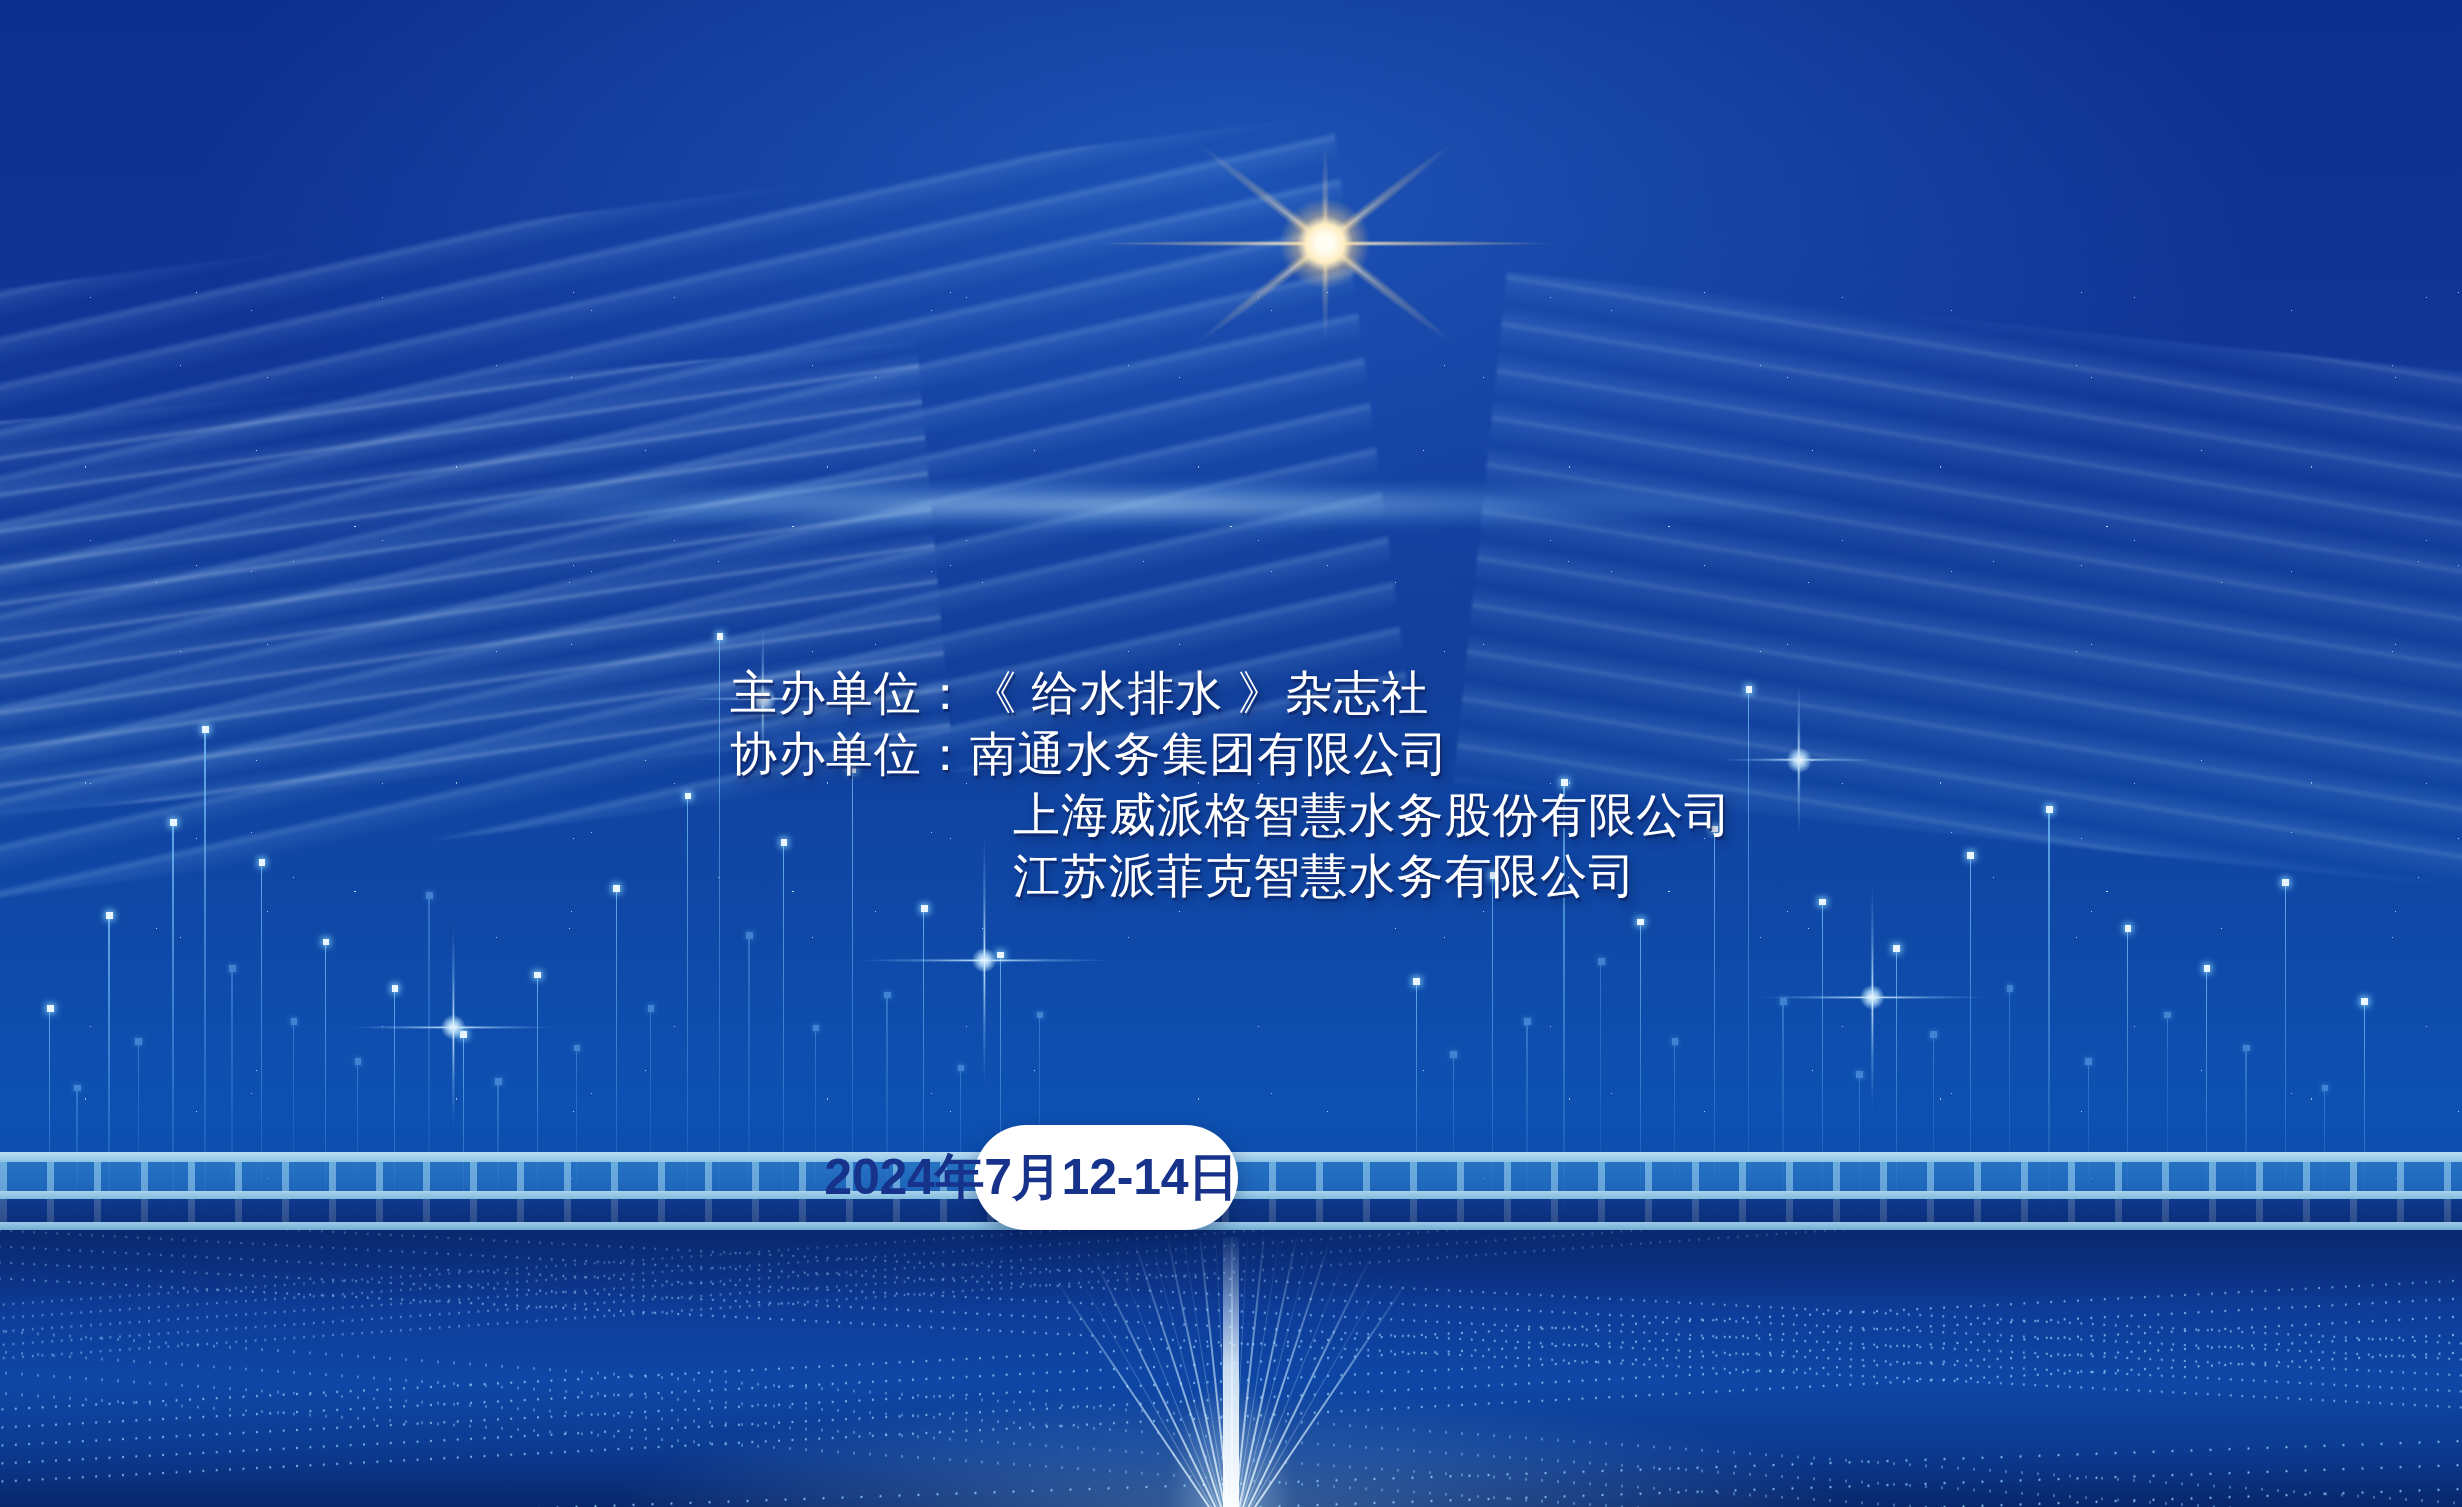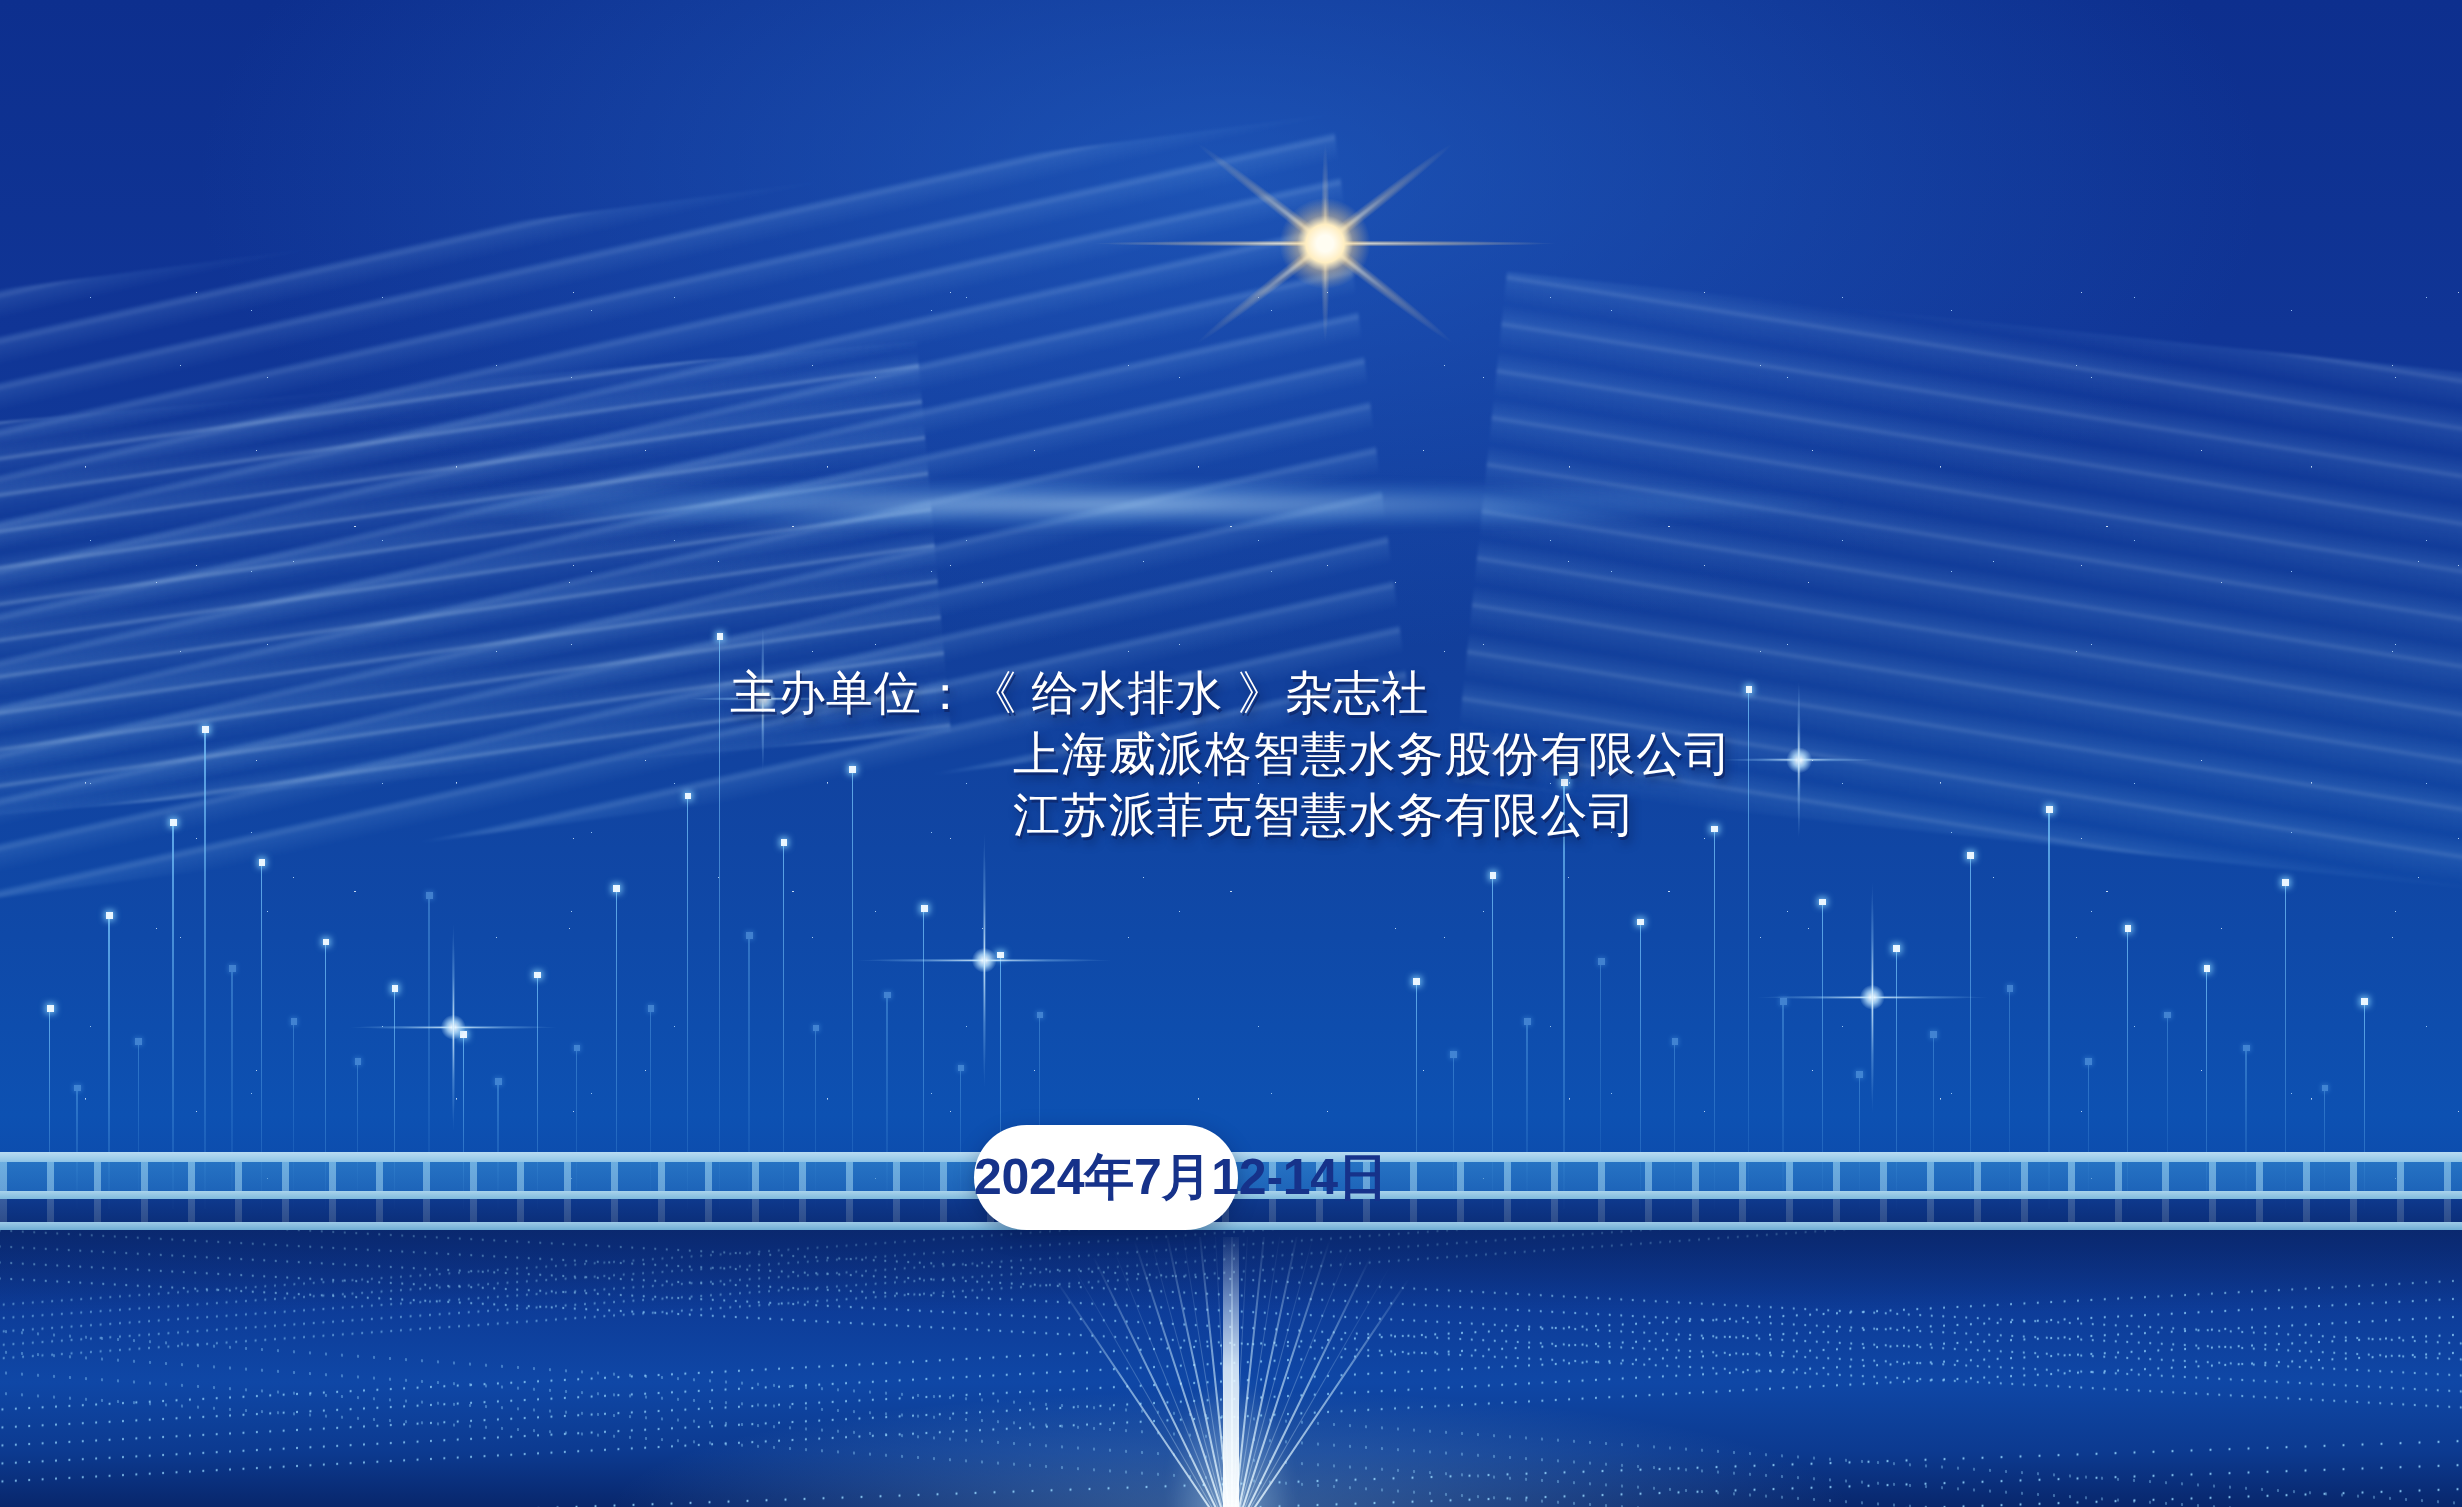--- a/index.html
+++ b/index.html
@@ -190,21 +190,21 @@
     line-height:1.30;
     letter-spacing:.02em;
     white-space:nowrap;
     text-shadow:1.8px 3px 0 rgba(13,38,104,.75), 3.6px 5.5px 9.7px rgba(6,22,70,.55);
   }
   .org-line.indent{padding-left:283px;}
 
   .date-pill{
     position:absolute;left:974px;top:1125px;width:264px;height:105px;
     background:#ffffff;border-radius:57px;
-    display:flex;align-items:center;justify-content:flex-start;
+    display:flex;align-items:center;justify-content:flex-end;
     box-shadow:0 6px 20.7px rgba(4,20,66,.35);
   }
   .date-pill span{
     color:#16328a;font-size:50px;font-weight:bold;letter-spacing:-.005em;white-space:nowrap;
   }
 
   .city{
     position:absolute;left:0;top:1253px;width:100%;text-align:center;
     color:#ffffff;font-size:45px;letter-spacing:.16em;
     text-shadow:1.2px 2.4px 0 rgba(12,38,102,.6), 3px 4.9px 9.7px rgba(6,22,70,.5);
@@ -461,20 +461,21 @@
     <div class="openings"></div>
     <div class="botrail"></div>
   </div>
 
   <div class="content">
 
 
     <div class="orgs">
       <div class="orgs-inner">
         <div class="org-line"><span>主办单位：</span><span>《 给水排水 》杂志社</span></div>
+        <div class="org-line"><span>协办单位：</span><span>南通水务集团有限公司</span></div>
         <div class="org-line indent"><span>上海威派格智慧水务股份有限公司</span></div>
         <div class="org-line indent"><span>江苏派菲克智慧水务有限公司</span></div>
       </div>
     </div>
 
     <div class="date-pill">
       <span>2024年7月12-14日</span>
     </div>
 
 

